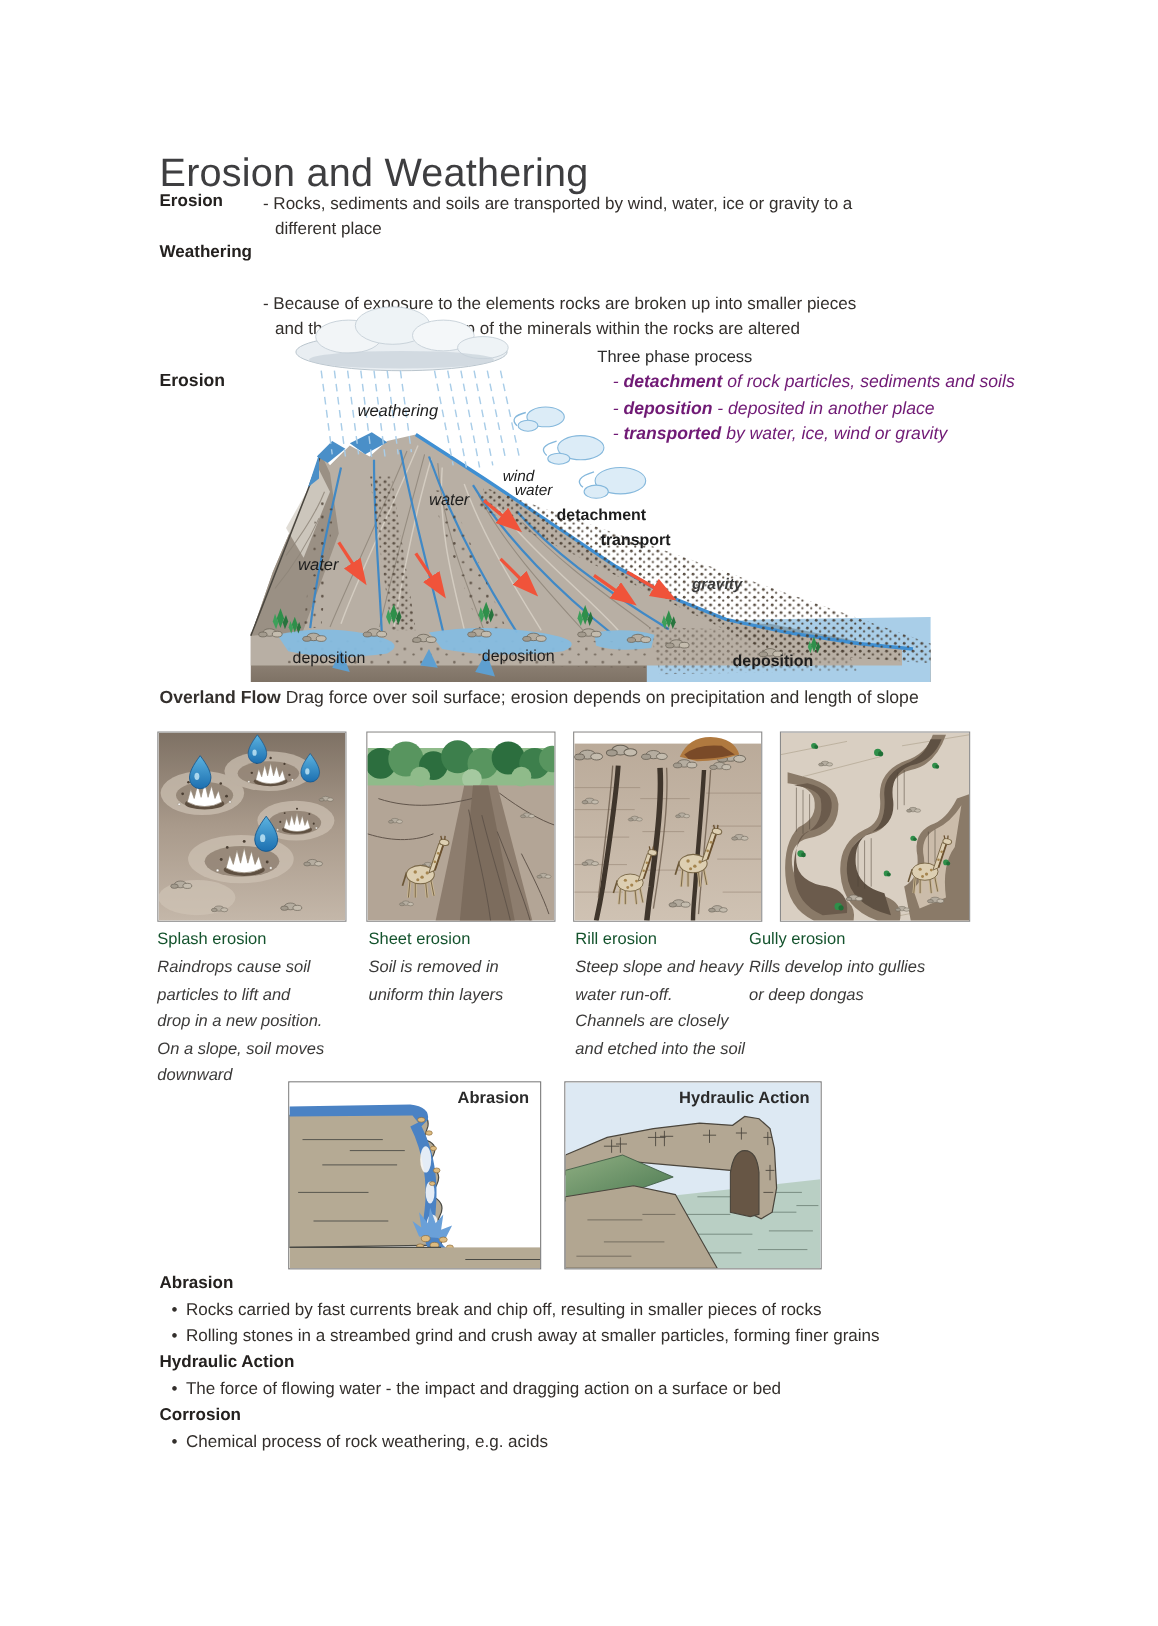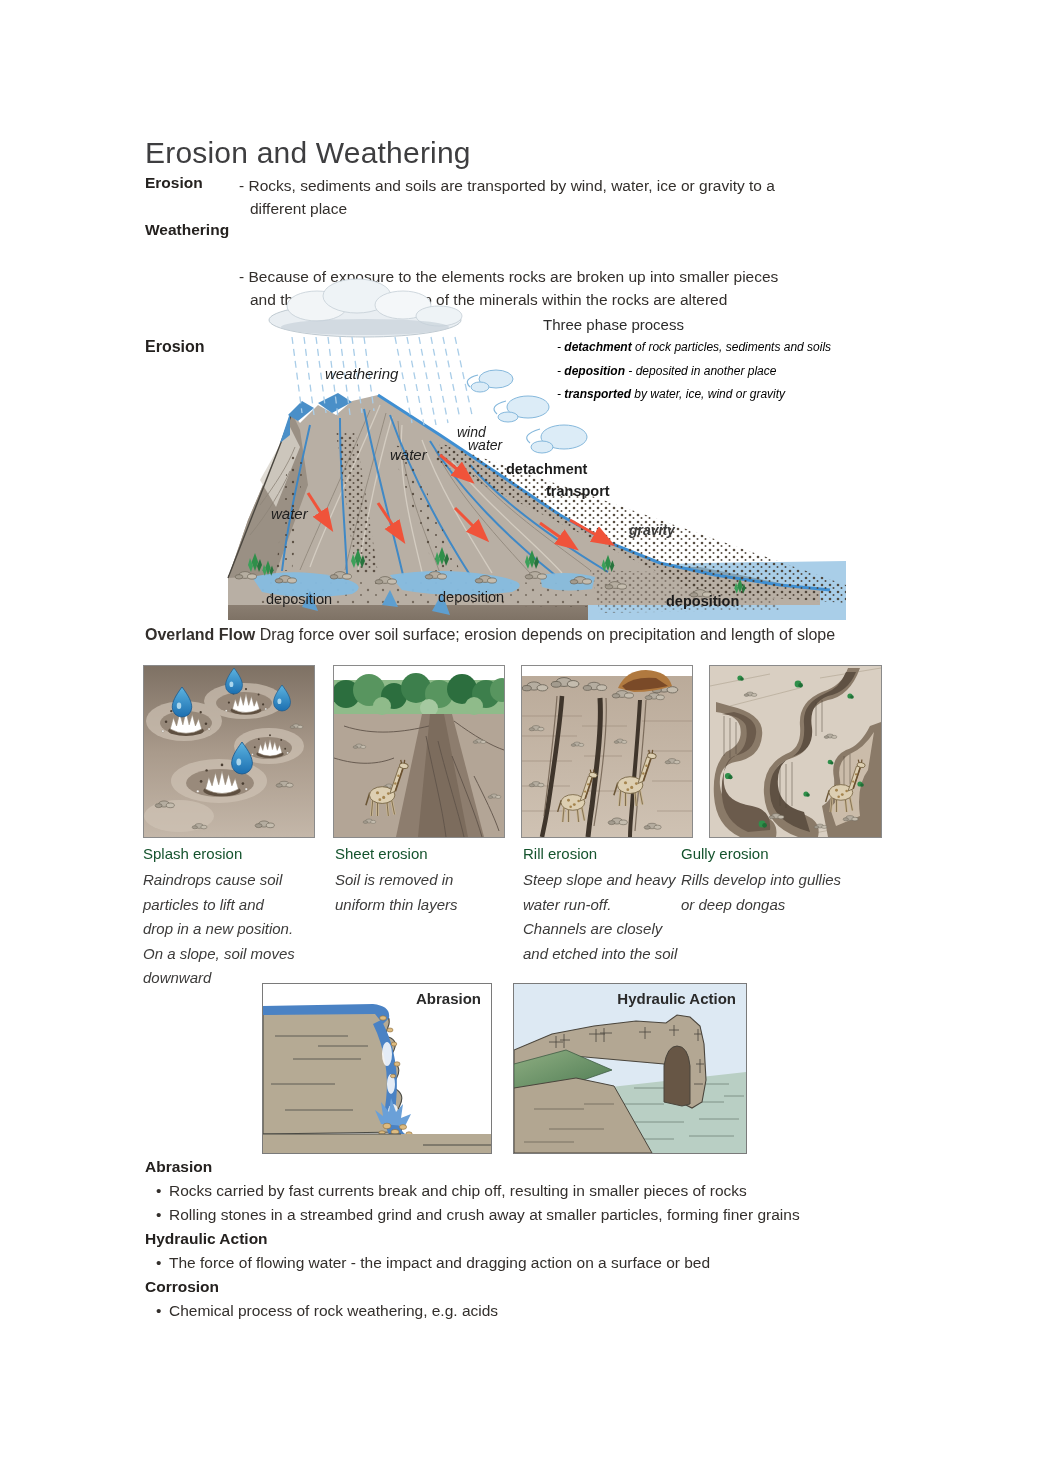--- a/index.html
+++ b/index.html
@@ -2,26 +2,26 @@
 <html><head>
 <meta charset="utf-8">
 <style>
   html,body{margin:0;padding:0;background:#ffffff;}
   body{font-family:"Liberation Sans", sans-serif;color:#2e2b28;}
   .page{position:relative;width:1053px;height:1478px;background:#ffffff;overflow:hidden;}
   .abs{position:absolute;}
   .b{font-weight:bold;}
   .i{font-style:italic;}
   .pre{white-space:pre-line;}
-  .title{font-size:30px;font-weight:400;color:#3e3e40;letter-spacing:.2px;}
+  .title{font-size:36px;font-weight:400;color:#3e3e40;letter-spacing:.2px;}
   .def-term{font-size:15.5px;font-weight:bold;color:#24211f;}
   .def-text{font-size:15.5px;line-height:23px;color:#332f2c;padding-left:11px;text-indent:-11px;width:660px;}
   .sec-label{font-size:16px;font-weight:bold;color:#24211f;}
   .tpp-title{font-size:15px;color:#2c2c2c;}
-  .tpp-item{font-size:12px;font-style:italic;color:#000000;line-height:23.5px;}
+  .tpp-item{font-size:16px;font-style:italic;color:#701a75;line-height:23.5px;}
   .tpp-item .lead{font-weight:bold;}
   .dlabel{font-size:14px;color:#1d1d1d;white-space:nowrap;}
   .overland{font-size:16px;color:#332f2c;}
   .panel{border:1px solid #8a8a8a;background:#fff;overflow:hidden;}
   .cap-title{font-size:15px;font-weight:500;color:#14532d;}
   .cap-body{font-size:15px;font-style:italic;color:#3c3b3a;line-height:24.5px;margin-top:6px;}
   .proc-label{font-size:15px;font-weight:bold;color:#2a2a2a;}
   .note-h{font-size:15.5px;font-weight:bold;color:#24211f;line-height:24px;}
   .note-b{font-size:15.5px;color:#332f2c;line-height:24px;padding-left:24px;position:relative;}
   .note-b::before{content:"•";position:absolute;left:11px;color:#332f2c;}

